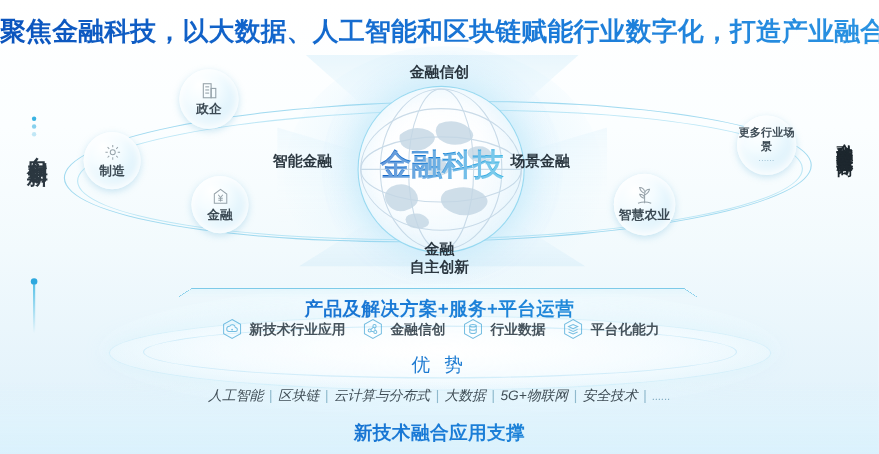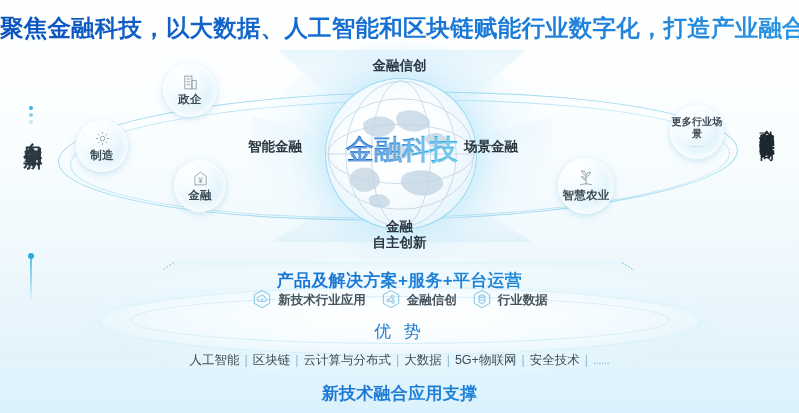--- a/index.html
+++ b/index.html
@@ -195,21 +195,21 @@
   }
 
   
   #bottom-band {
     position: absolute; left: 0; top: 347px; width: 799px; height: 66px;
     background: linear-gradient(180deg, rgba(232,247,254,.0) 0%, rgba(222,243,253,.55) 35%, rgba(214,240,252,.8) 100%);
     pointer-events: none;
   }
   #tech-list {
     position: absolute; left: 0; top: 352px; width: 799px; text-align: center;
-    font-size: 12.5px; color: #3f4d56; white-space: nowrap;
+    font-size: 12.5px; color: #3f4d56; white-space: nowrap; font-style: italic;
   }
   #tech-list .sep { color: #8fb9cd; margin: 0 5px; font-weight: normal; }
   #tech-list .dots { color: #7fa9bf; font-size: 10px; }
   #bottom-headline {
     position: absolute; left: 0; top: 382px; width: 799px; text-align: center;
     font-size: 17px; font-weight: bold; letter-spacing: .3px;
     background: linear-gradient(90deg,#0d59c0 0%,#1a7ad6 48%,#26a0df 100%);
     -webkit-background-clip: text; background-clip: text;
     -webkit-text-fill-color: transparent;
     white-space: nowrap;
@@ -379,20 +379,31 @@
         <svg width="22" height="22" viewBox="0 0 24 24" fill="none" stroke="#4aa9d8" stroke-width="1">
           <path d="M12 1.6 L20.4 6.3 V15.7 L12 20.4 L3.6 15.7 V6.3 Z"></path>
           <ellipse cx="12" cy="7.8" rx="3.2" ry="1.3"></ellipse>
           <path d="M8.8 7.8 v6.4 a3.2 1.3 0 006.4 0 V7.8"></path>
           <path d="M8.8 11 a3.2 1.3 0 006.4 0"></path>
         </svg>
       </span>
       <span class="cap-label">行业数据</span>
     </div>
 
+    <div class="cap-item">
+      <span class="cap-icon">
+        <svg width="22" height="22" viewBox="0 0 24 24" fill="none" stroke="#4aa9d8" stroke-width="1">
+          <path d="M12 1.6 L20.4 6.3 V15.7 L12 20.4 L3.6 15.7 V6.3 Z"></path>
+          <path d="M7.5 8.6 L12 6.6 L16.5 8.6 L12 10.6 Z"></path>
+          <path d="M7.5 11.4 L12 13.4 L16.5 11.4"></path>
+          <path d="M7.5 14 L12 16 L16.5 14"></path>
+        </svg>
+      </span>
+      <span class="cap-label">平台化能力</span>
+    </div>
   </div>
 
   <div id="advantage-label">优 势</div>
 
   <div id="bottom-band"></div>
   <div id="tech-list"><span>人工智能</span><span class="sep">|</span><span>区块链</span><span class="sep">|</span><span>云计算与分布式</span><span class="sep">|</span><span>大数据</span><span class="sep">|</span><span>5G+物联网</span><span class="sep">|</span><span>安全技术</span><span class="sep">|</span><span class="dots">......</span></div>
   <div id="bottom-headline">新技术融合应用支撑</div>
 
 </div>
 

